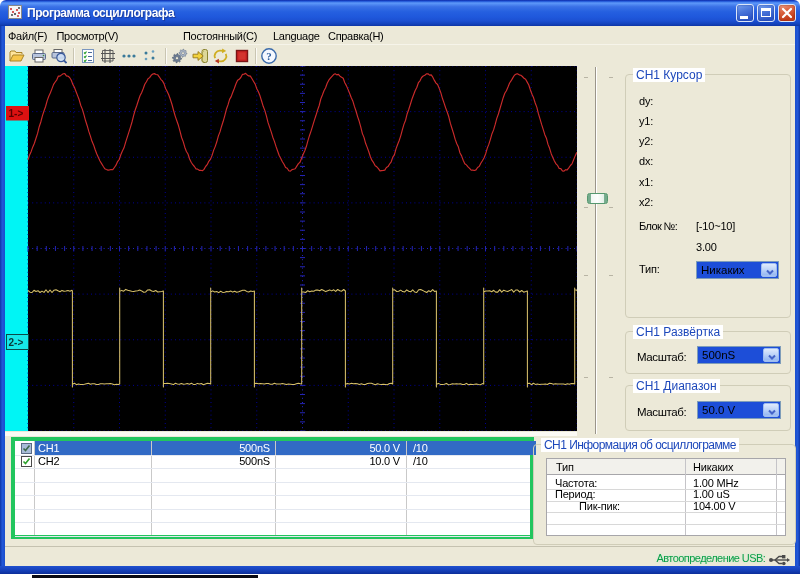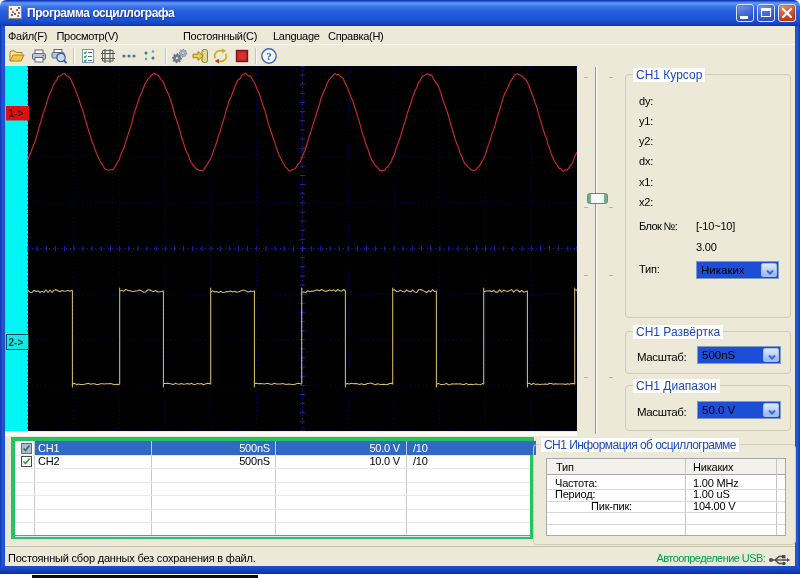--- a/index.html
+++ b/index.html
@@ -281,28 +281,27 @@
   <div class="rowlin" style="top:30px;background:#d8d8d8;"></div>
   <div class="rowlin" style="top:41.5px;background:#d8d8d8;"></div>
   <div class="rowlin" style="top:53px;background:#d8d8d8;"></div>
   <div class="rowlin" style="top:64.5px;background:#d8d8d8;"></div>
   <div class="lbl" style="left:9px;top:1.5px;">Тип</div>
   <div class="lbl" style="left:146px;top:1.5px;">Никаких</div>
   <div class="lbl" style="left:8px;top:17.5px;">Частота:</div>
   <div class="lbl" style="left:146px;top:17.5px;">1.00 MHz</div>
   <div class="lbl" style="left:8px;top:29px;">Период:</div>
   <div class="lbl" style="left:146px;top:29px;">1.00 uS</div>
-  <div class="lbl" style="left:20px;top:40.5px;padding-left:24px;">Пик-пик:</div>
+  <div class="lbl" style="left:8px;top:40.5px;padding-left:24px;">Пик-пик:</div>
   <div class="lbl" style="left:146px;top:40.5px;">104.00 V</div>
  </div>
 </div>
 
 </div>
 <div id="statusbar">
- <div class="lbl" style="left:3px;top:5px;">Постоянный сбор данных без сохранения в файл.</div>
  <div class="lbl" style="left:651.5px;top:4.5px;color:#0a9e46;letter-spacing:-0.55px;text-shadow:0 0 3px #c2ecd2;">Автоопределение USB:</div>
  <svg class="abs" style="left:763px;top:7px" width="22" height="12" viewBox="0 0 22 12">
   <g stroke="#4a4a4a" stroke-width="1.4" fill="none">
    <path d="M2,6 H19"></path>
    <path d="M7,6 L11,2.5 H14"></path>
    <path d="M7,6 L11,9.5 H14"></path>
   </g>
   <circle cx="3" cy="6" r="2" fill="#4a4a4a"></circle>
   <rect x="14" y="1" width="3.4" height="3.4" fill="#4a4a4a"></rect>
   <circle cx="15.8" cy="9.5" r="1.8" fill="#4a4a4a"></circle>

